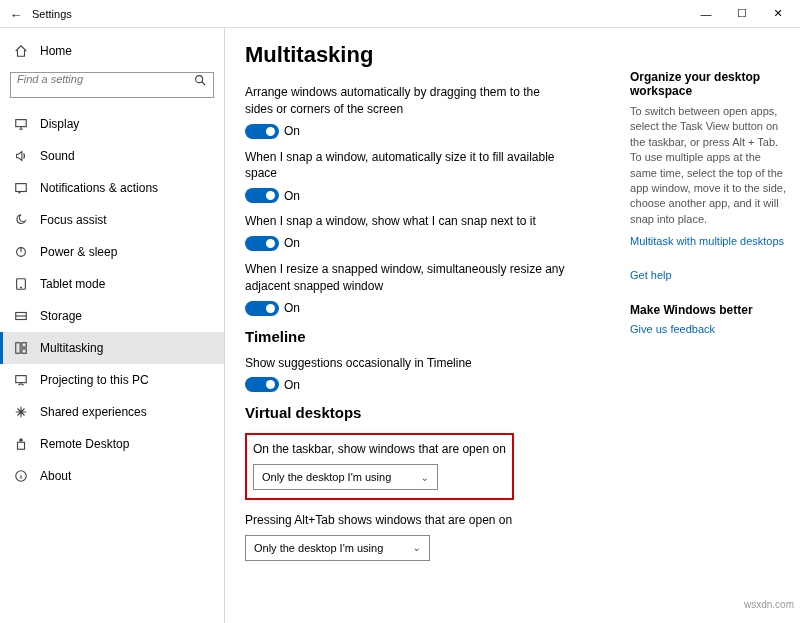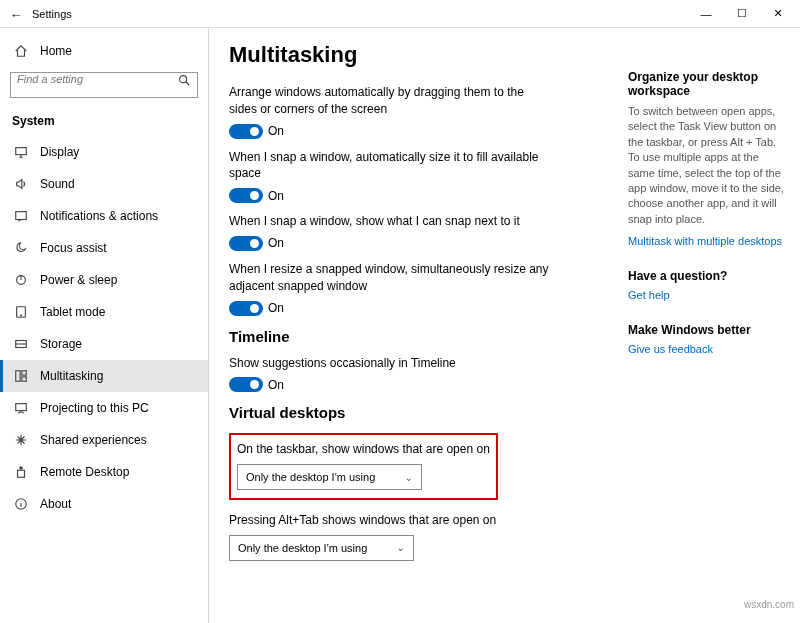--- a/index.html
+++ b/index.html
@@ -3,21 +3,21 @@
 <meta charset="utf-8">
 <style>
 *{box-sizing:border-box;margin:0;padding:0;font-family:"Segoe UI",Arial,sans-serif}
 body{background:#fff;width:800px;height:623px;overflow:hidden;font-size:12px;color:#000;position:relative}
 .titlebar{display:flex;align-items:center;height:28px;border-bottom:1px solid #ddd;padding:0 4px}
 .tb-back{width:24px;text-align:center;font-size:13px;color:#000}
 .tb-title{font-size:11px;margin-left:4px;flex:1}
 .tb-controls{display:flex}
 .tb-btn{width:36px;height:26px;display:flex;align-items:center;justify-content:center;font-size:11px}
 .main{display:flex;height:calc(100% - 28px)}
-.sidebar{width:209px;border-right:1px solid #d8d8d8;padding:8px 0;display:flex;flex-direction:column}
+.sidebar{width:225px;border-right:1px solid #d8d8d8;padding:8px 0;display:flex;flex-direction:column}
 .home{display:flex;align-items:center;padding:8px 12px;font-size:12px}
 .home .ic{width:18px;display:inline-flex;justify-content:center;margin-right:10px}
 .search{margin:6px 10px 10px;border:1px solid #999;display:flex;align-items:flex-start;height:26px;padding:0 6px}
 .search input{border:none;outline:none;flex:1;font-size:11px;background:transparent;font-style:italic;color:#777}
 .cat{padding:6px 12px 8px;font-size:12px;font-weight:600}
 .nav-item{display:flex;align-items:center;padding:9px 12px;font-size:12px;position:relative}
 .nav-item .ic{width:18px;display:inline-flex;justify-content:center;margin-right:10px;font-size:13px;color:#333}
 .nav-item.active{background:#e6e6e6}
 .nav-item.active::before{content:"";position:absolute;left:0;top:0;bottom:0;width:3px;background:#0067c0}
 .content{flex:1;padding:10px 12px 10px 20px;display:flex;overflow:auto}
@@ -63,21 +63,20 @@
         </span>
       <span>Home</span>
     </div>
     <div class="search">
       <input placeholder="Find a setting" style="">
       <span><svg viewBox="0 0 16 16">
             <circle cx="7" cy="7" r="4"></circle>
             <path d="M10 10 L14 14"></path>
           </svg></span>
     </div>
-    <div class="cat">System</div>
     <div id="nav">
         <div class="nav-item">
           <span class="ic">
             <svg viewBox="0 0 16 16">
               <rect x="2" y="3" width="12" height="8"></rect>
               <path d="M6 14 H10 M8 11 V14"></path>
             </svg>
           </span>
           <span>Display</span>
         </div>
@@ -241,20 +240,19 @@
           <span>Only the desktop I'm using</span>
           <span class="chev">⌄</span>
         </div>
       </div>
     </div>
 
     <div class="col-side">
       <div class="side-h">Organize your desktop workspace</div>
       <div class="side-p">To switch between open apps, select the Task View button on the taskbar, or press Alt + Tab. To use multiple apps at the same time, select the top of the app window, move it to the side, choose another app, and it will snap into place.</div>
       <a class="side-link">Multitask with multiple desktops</a>
-      <div class="side-h">Have a question?</div>
       <a class="side-link">Get help</a>
       <div class="side-h">Make Windows better</div>
       <a class="side-link">Give us feedback</a>
     </div>
   </div>
 </div>
 <div class="watermark">wsxdn.com</div>
 
 </body></html>

